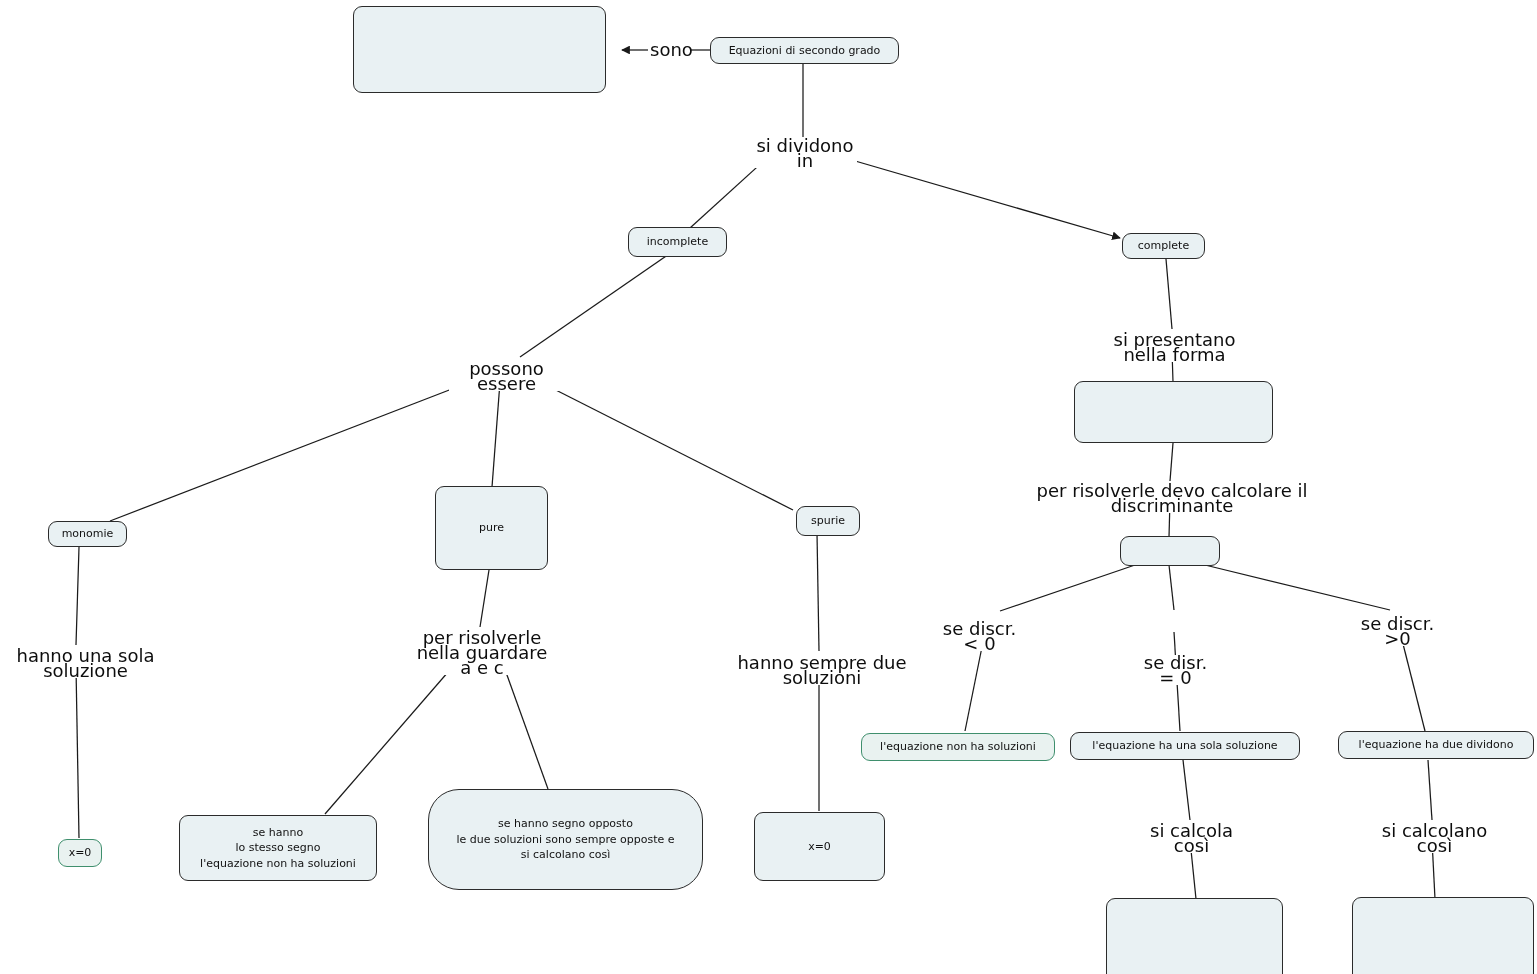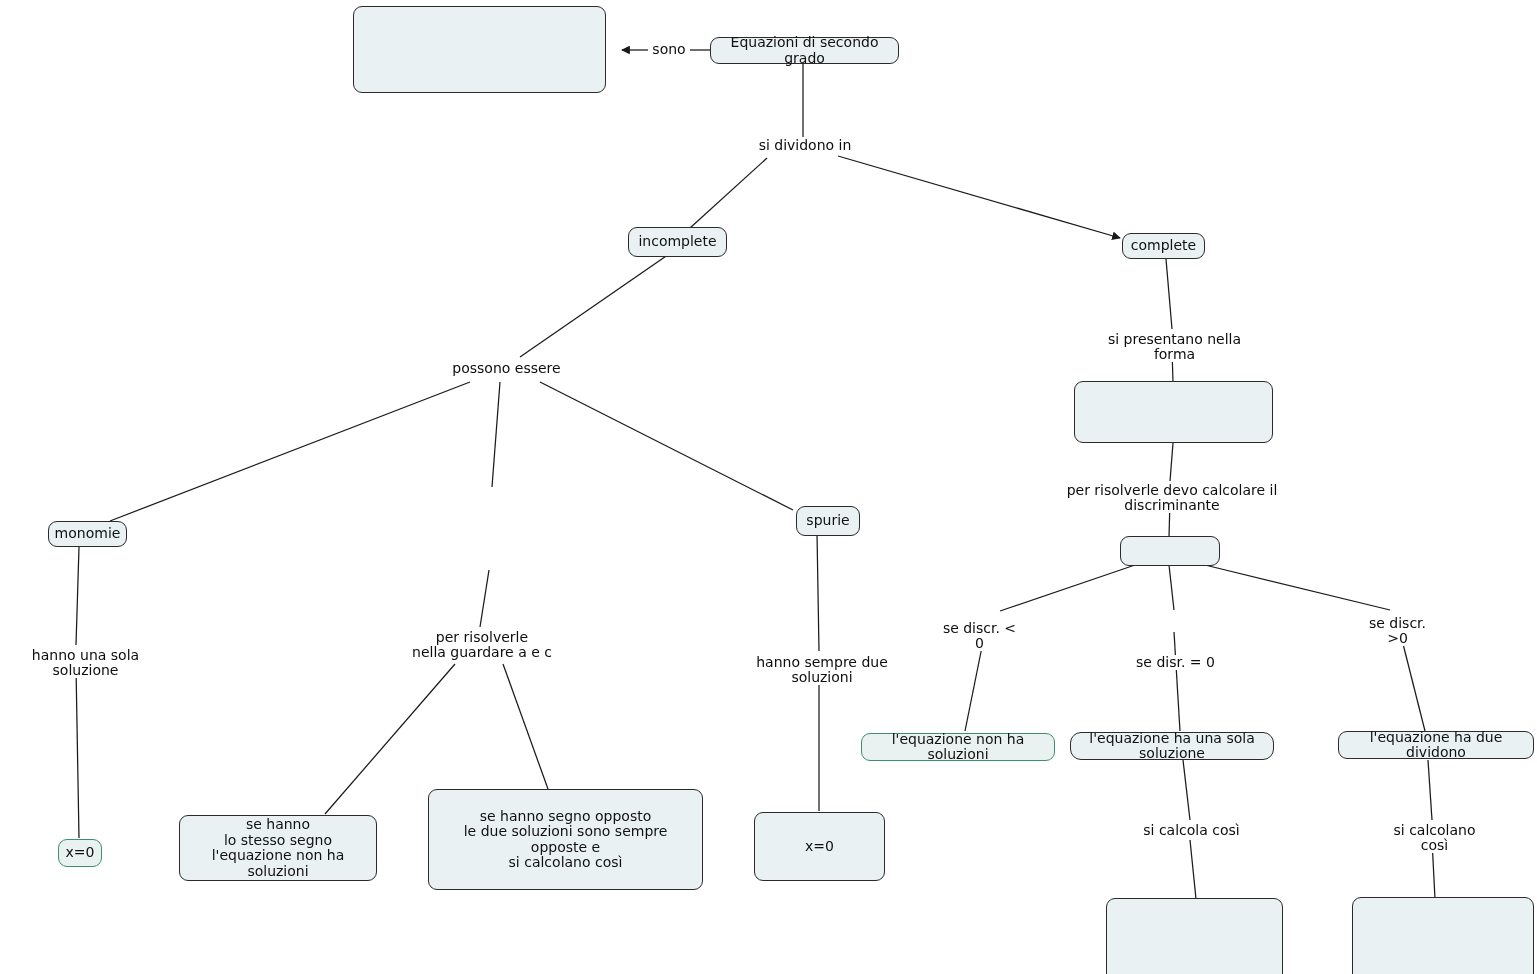--- a/index.html
+++ b/index.html
@@ -26,35 +26,35 @@
     position: absolute;
     box-sizing: border-box;
     background: #e9f1f3;
     border: 1.3px solid #2b2b2b;
     border-radius: 9px;
     display: flex;
     align-items: center;
     justify-content: center;
     text-align: center;
     color: #111111;
-    font-size: 14px;
+    font-size: 11px;
     line-height: 15.5px;
     white-space: pre-line;
     padding: 2px 7px;
     z-index: 3;
   }
   .node.green {
     border: 1.4px solid #3f8f6d;
     background: #e9f2f0;
   }
   .node.empty { }
   .elabel {
     position: absolute;
     color: #0d0d0d;
-    font-size: 14px;
+    font-size: 18px;
     line-height: 15px;
     white-space: pre-line;
     text-align: center;
     background: #ffffff;
     padding: 0 2px;
     z-index: 4;
   }
 </style>
 </head>
 <body>
@@ -130,38 +130,39 @@
   <div class="node" style="left:628px; top:227px; width:99px; height:30px;">incomplete</div>
 
   <div class="node" style="left:1122px; top:233px; width:83px; height:26px;">complete</div>
 
   <div class="node empty" style="left:1074px; top:381px; width:199px; height:62px;"></div>
 
   <div class="node empty" style="left:1120px; top:536px; width:100px; height:30px;"></div>
 
   <div class="node" style="left:48px; top:521px; width:79px; height:26px;">monomie</div>
 
+  <div class="node" style="left:435px; top:486px; width:113px; height:84px;">pure</div>
 
   <div class="node" style="left:796px; top:506px; width:64px; height:30px;">spurie</div>
 
   <div class="node green" style="left:58px; top:839px; width:44px; height:28px;">x=0</div>
 
   <div class="node" style="left:179px; top:815px; width:198px; height:66px;">se hanno
 lo stesso segno
 l'equazione non ha soluzioni</div>
 
-  <div class="node" style="left:428px; top:789px; width:275px; height:101px;">se hanno segno opposto
+  <div class="node" style="left:428px; top:789px; width:275px; height:101px;border-radius:31px;">se hanno segno opposto
 le due soluzioni sono sempre opposte e
 si calcolano così</div>
 
   <div class="node" style="left:754px; top:812px; width:131px; height:69px;">x=0</div>
 
   <div class="node green" style="left:861px; top:733px; width:194px; height:28px;">l'equazione non ha soluzioni</div>
 
-  <div class="node" style="left:1070px; top:732px; width:204px; height:28px;border-radius:11px;">l'equazione ha una sola soluzione</div>
+  <div class="node" style="left:1070px; top:732px; width:230px; height:28px;">l'equazione ha una sola soluzione</div>
 
   <div class="node" style="left:1338px; top:731px; width:196px; height:28px;">l'equazione ha due dividono</div>
 
   <div class="node empty" style="left:1106px; top:898px; width:177px; height:90px;"></div>
 
   <div class="node empty" style="left:1352px; top:897px; width:182px; height:91px;"></div>
 
   <div class="elabel" style="left:648px; top:42px; width:38px;">sono</div>
 
   <div class="elabel" style="left:753px; top:138px; width:100px;">si dividono in</div>

